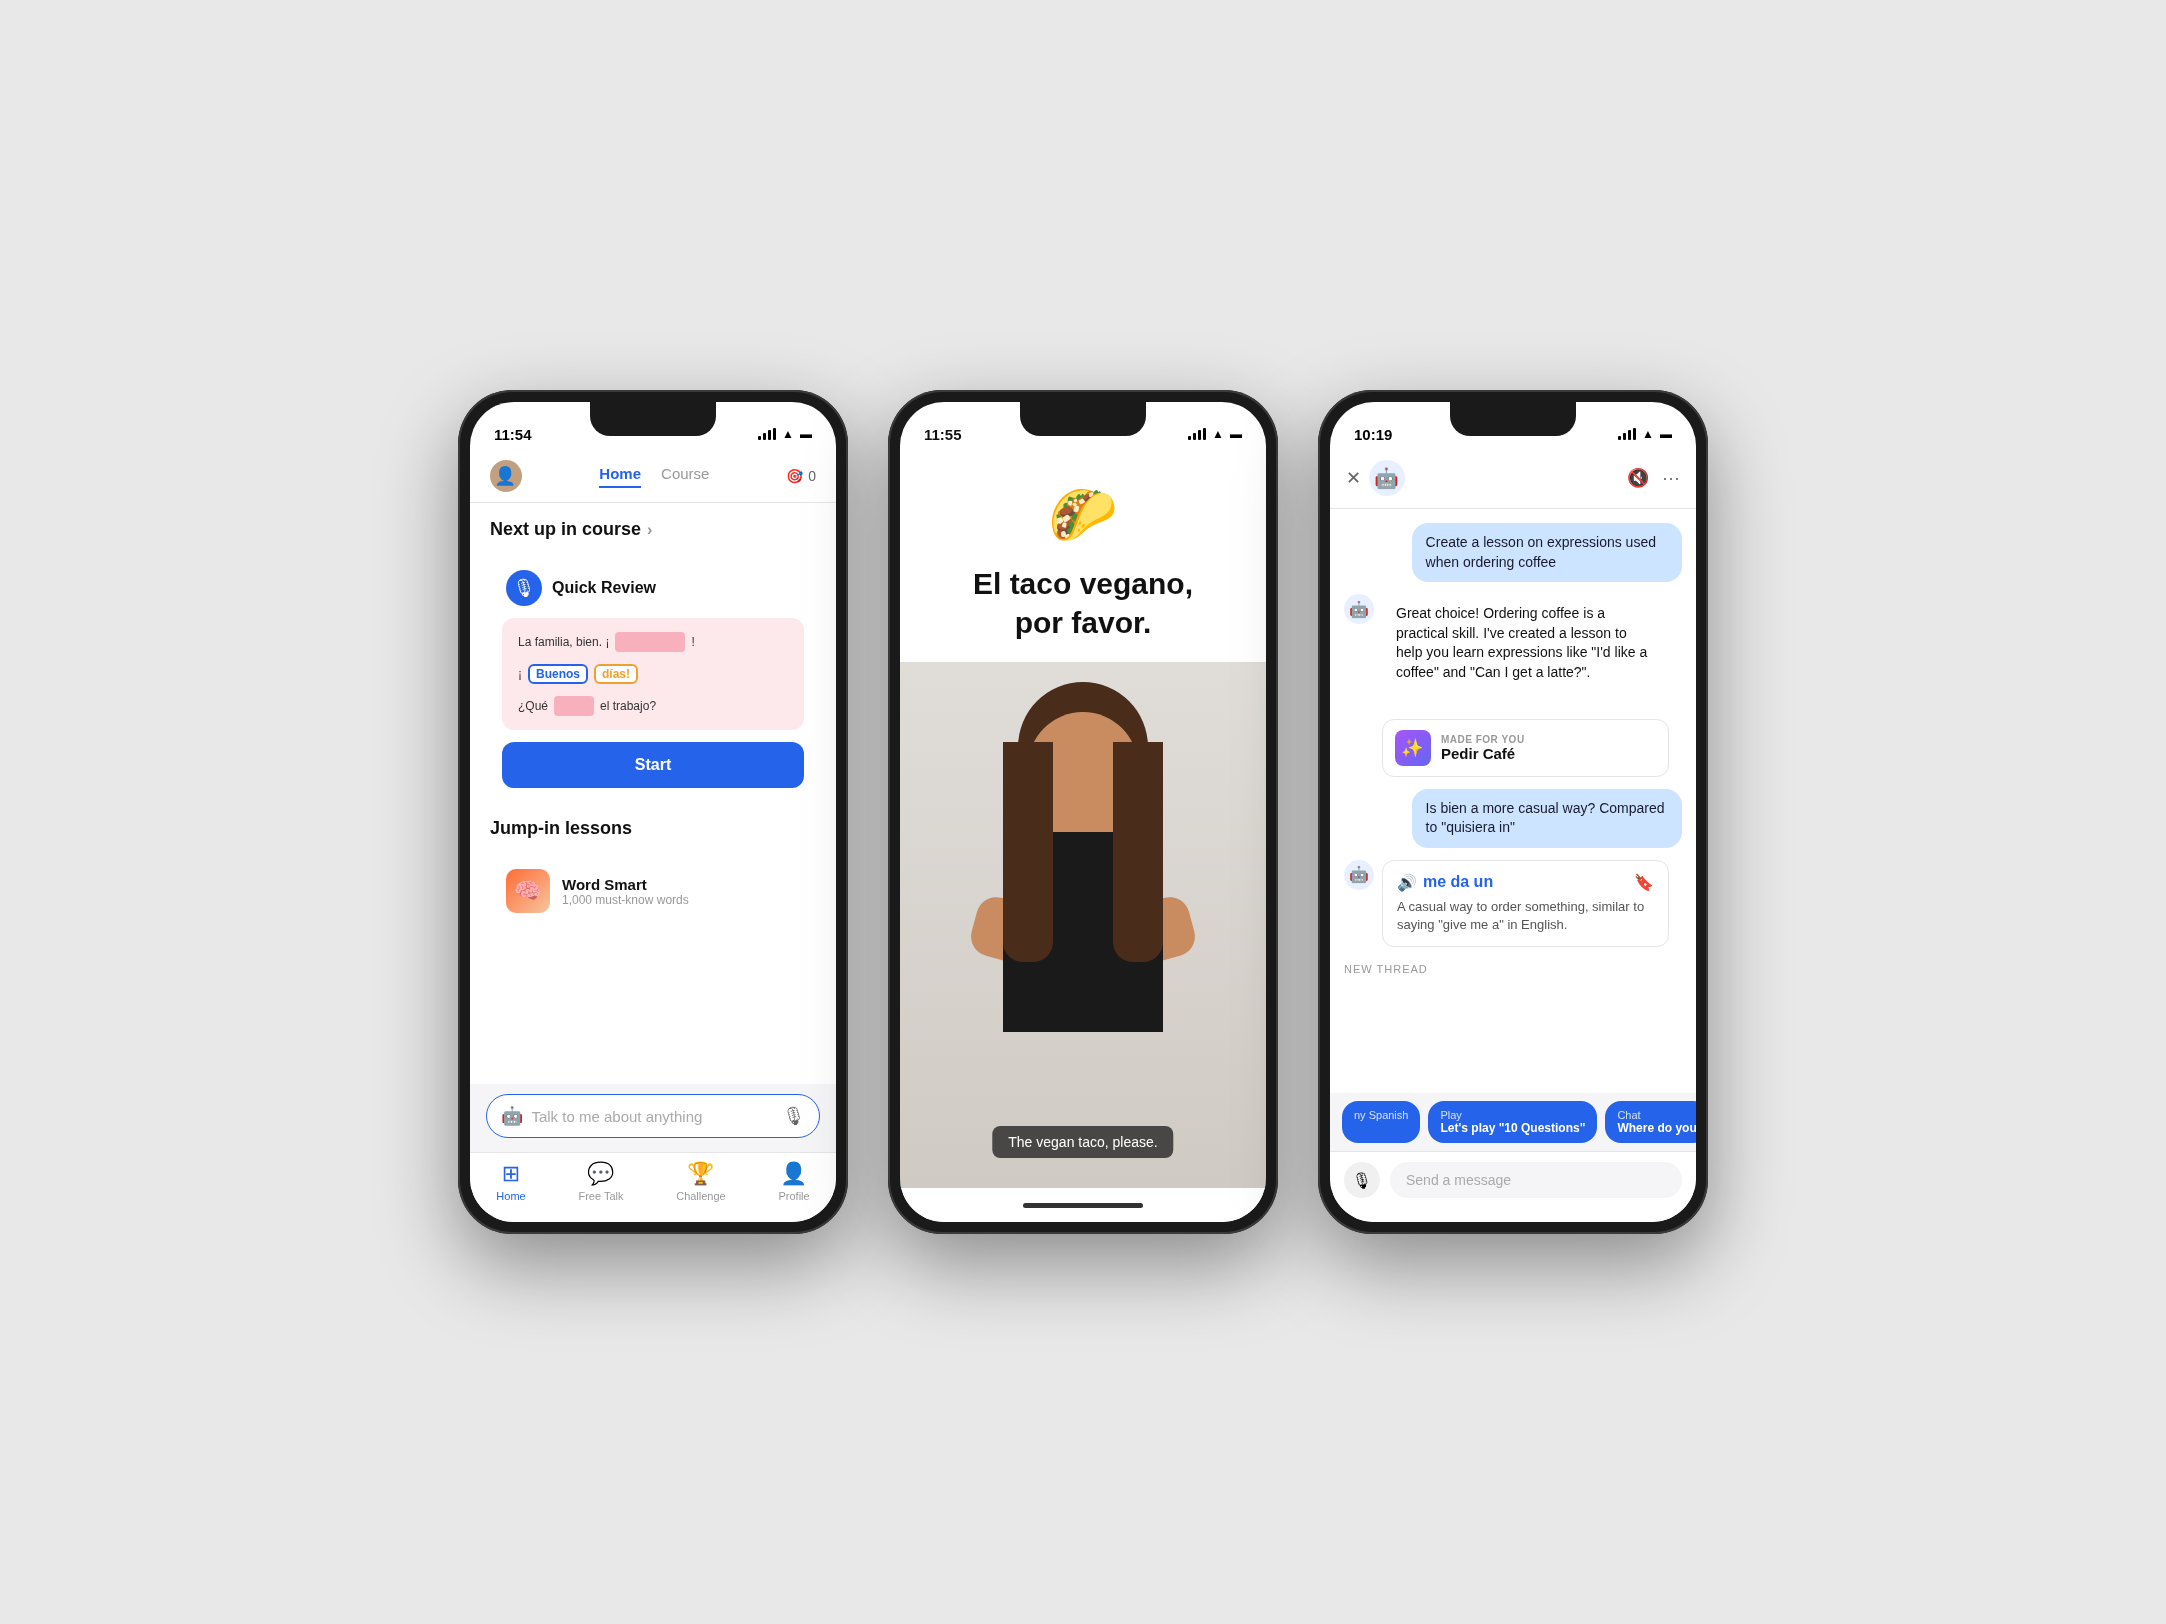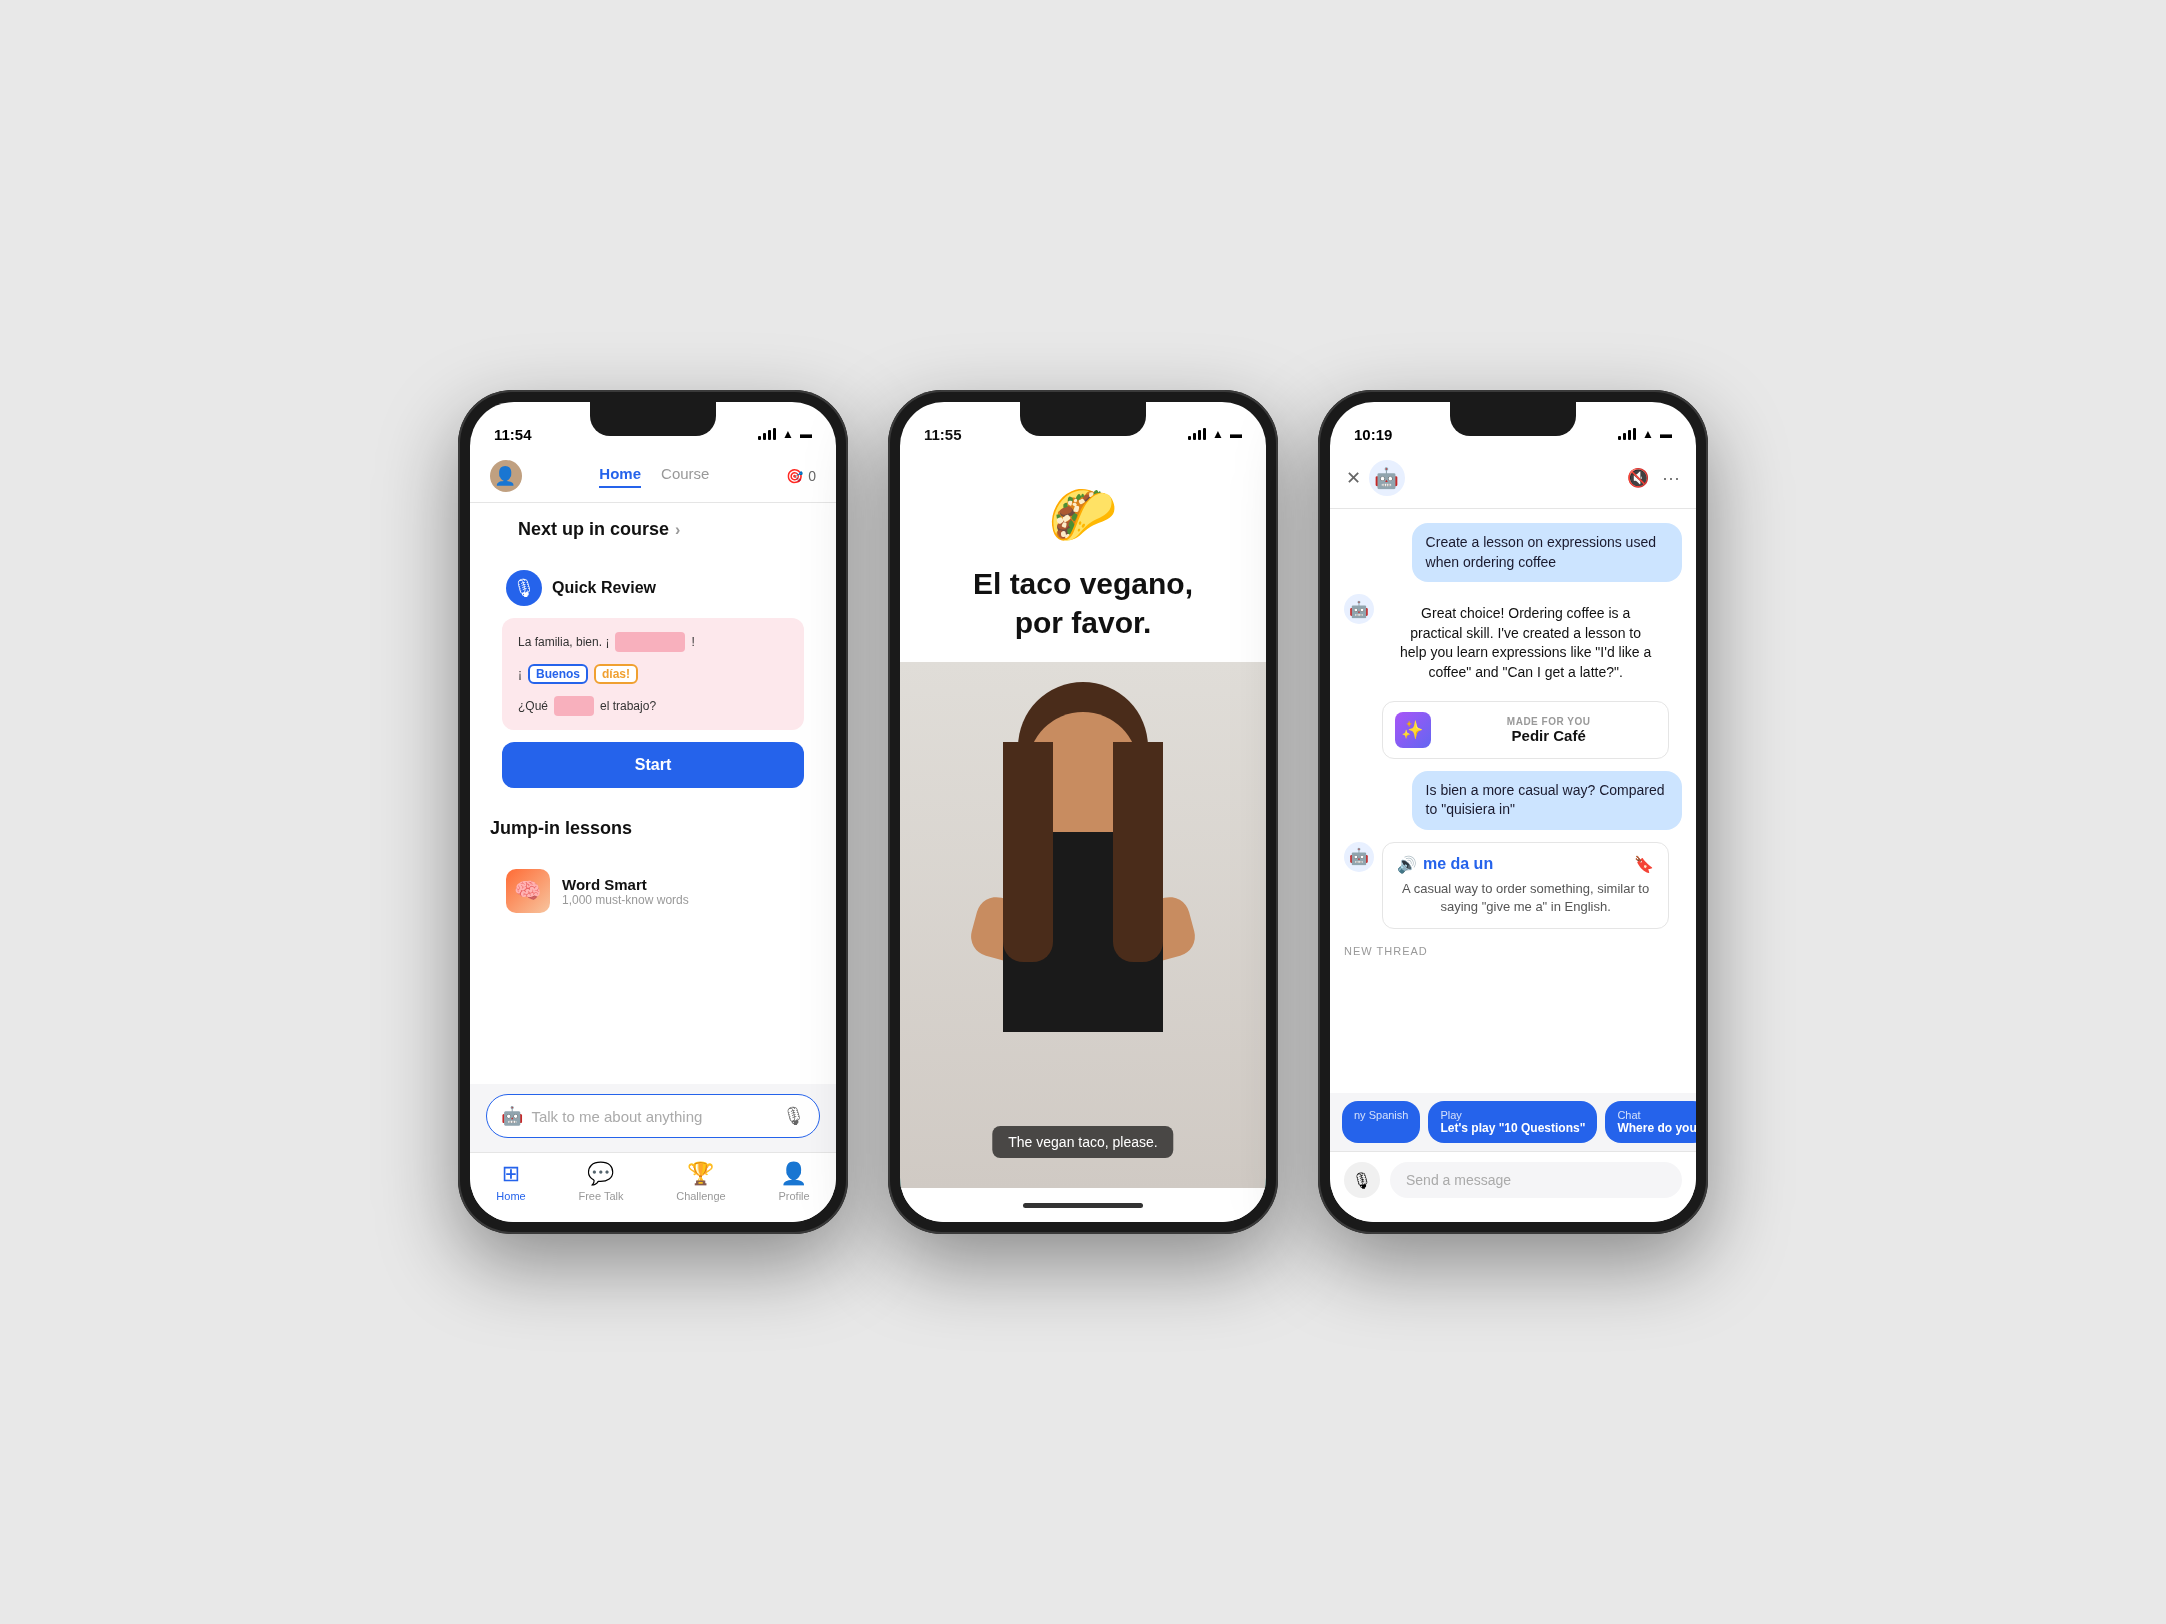--- a/index.html
+++ b/index.html
@@ -140,21 +140,20 @@
       gap: 16px;
     }
 
     .section-title {
       font-size: 18px;
       font-weight: 700;
       color: #111;
       display: flex;
       align-items: center;
       gap: 6px;
-      margin-left: 28px;
     }
     .section-title .chevron { color: #999; font-size: 16px; }
 
     .quick-review-card {
       background: #fff;
       border-radius: 16px;
       overflow: hidden;
     }
     .quick-review-header {
       display: flex;
@@ -432,21 +431,21 @@
       width: 30px;
       height: 30px;
       border-radius: 50%;
       background: #e8f0ff;
       display: flex;
       align-items: center;
       justify-content: center;
       font-size: 16px;
       flex-shrink: 0;
     }
-    .msg-bot-content { display: flex; flex-direction: column; gap: 8px; max-width: 85%; text-align: center; }
+    .msg-bot-content { display: flex; flex-direction: column; gap: 26px; max-width: 85%; }
     .msg-bot {
       background: #fff;
       color: #111;
       border-radius: 16px;
       padding: 10px 14px;
       font-size: 14px;
       line-height: 1.4;
     }
 
     .lesson-mini-card {

